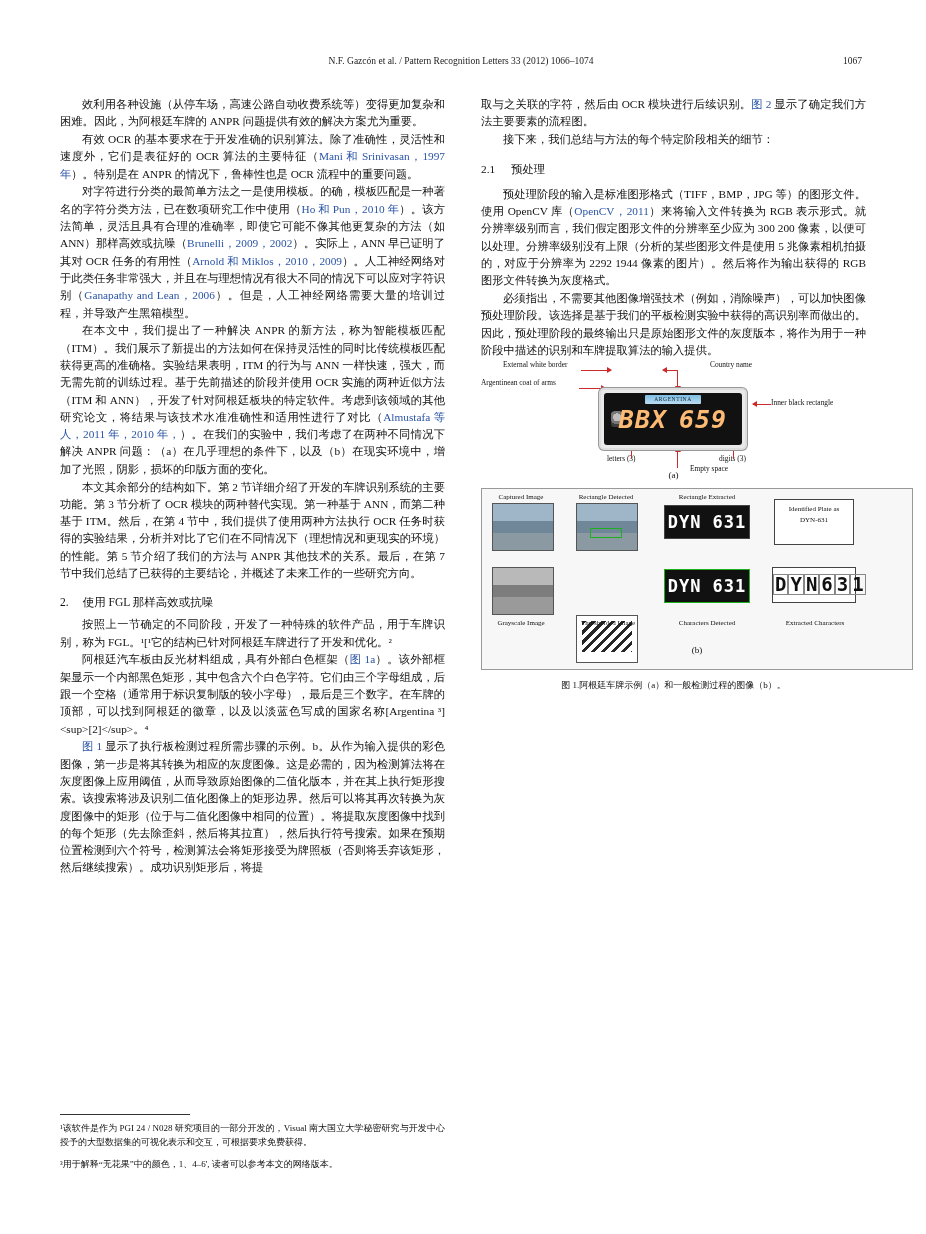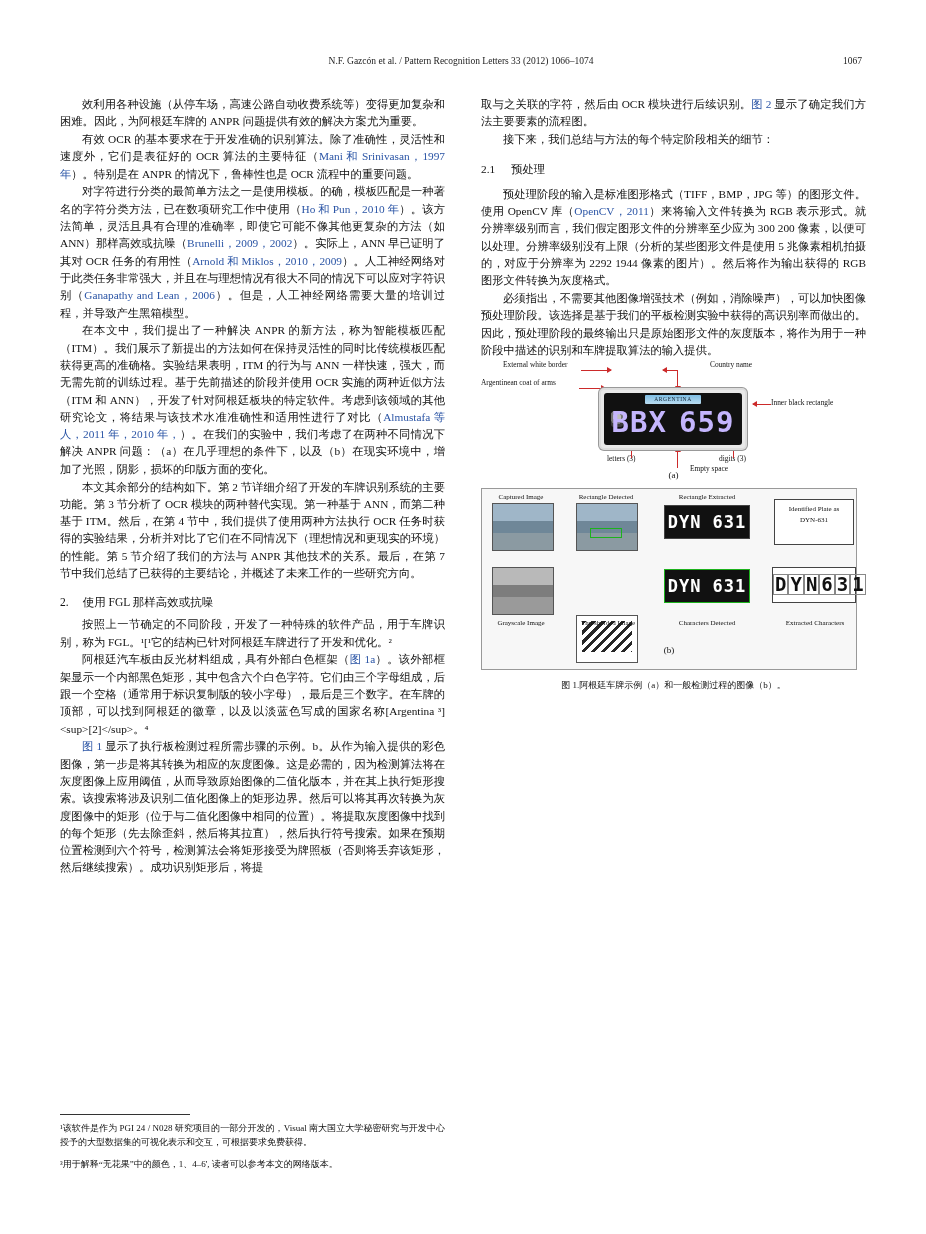--- a/index.html
+++ b/index.html
@@ -171,40 +171,41 @@
     line-height: 9px;
     letter-spacing: 0.6px;
     border-radius: 1px;
   }
   .plate-chars {
     position: absolute;
     top: 12px;
     left: 0;
     width: 100%;
     text-align: center;
-    color: #c4b5fd;
+    color: #fdba74;
     font-family: "DejaVu Sans Mono", monospace;
-    font-size: 29px;
+    font-size: 25px;
     letter-spacing: 1px;
     font-weight: bold;
+    font-style: italic;
   }
   .plate-chars .gap { display: inline-block; width: 12px; }
   .coat {
     position: absolute;
     left: 7px; top: 18px;
     width: 12px; height: 16px;
     background: radial-gradient(circle at 50% 40%, #ddd 0 35%, #888 36% 60%, #444 61% 100%);
     border-radius: 3px;
     opacity: .85;
   }
 
   .fig-b {
     position: relative;
     margin-top: 8px;
-    width: 376px;
+    width: 432px;
     height: 182px;
     border: 1px solid #999;
     background: #f7f7f7;
     box-sizing: border-box;
   }
   .fb-cap {
     position: absolute;
     font-size: 7px;
     text-align: center;
     width: 100%;

